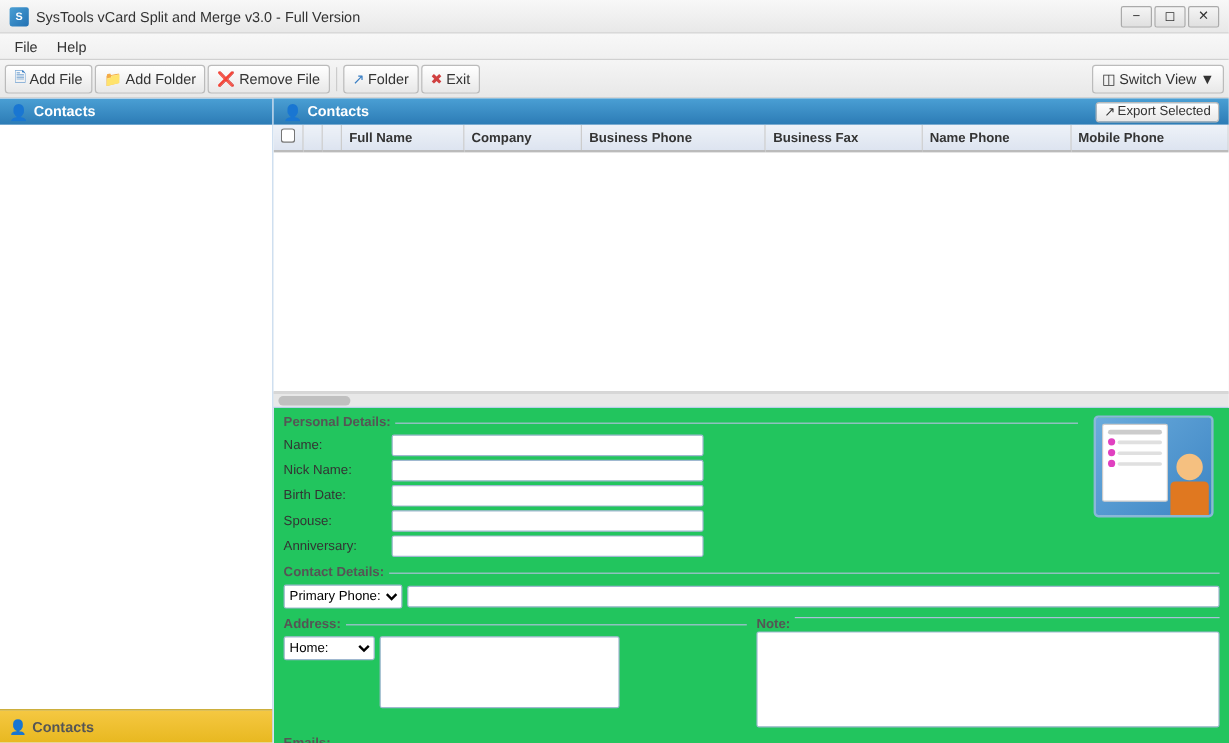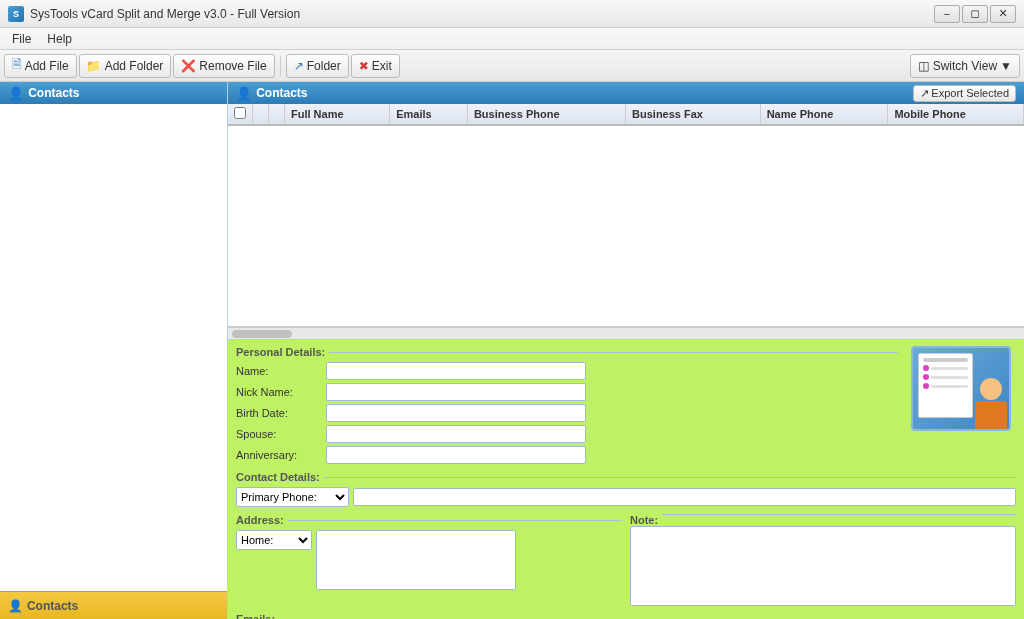--- a/index.html
+++ b/index.html
@@ -191,21 +191,21 @@
       text-align: left;
       white-space: nowrap;
     }
     .contacts-table th:first-child { width: 20px; }
     .contacts-table th:nth-child(2) { width: 16px; }
     .contacts-table th:nth-child(3) { width: 16px; }
     .th-checkbox { width: 20px; }
 
     
     .details-pane {
-      background: #bef264;
+      background: #22c55e;
       border-top: 1px solid #b8cfe8;
       padding: 6px 8px;
       display: flex;
       flex-direction: column;
       gap: 0;
       overflow-y: auto;
       max-height: 280px;
       position: relative;
     }
     .section-legend {
@@ -311,21 +311,21 @@
     .contact-details-section {
       margin-top: 4px;
     }
     .contact-details-row {
       display: flex;
       align-items: center;
       gap: 4px;
       margin-bottom: 3px;
     }
     .cd-select {
-      width: 113px;
+      width: 99px;
       height: 20px;
       border: 1px solid #a0b8d0;
       border-radius: 2px;
       font-size: 11px;
       background: white;
     }
     .cd-input {
       flex: 1;
       height: 18px;
       background: white;
@@ -500,21 +500,21 @@
     </div>
 
     <div class="contacts-table-wrapper">
       <table class="contacts-table">
         <thead>
           <tr>
             <th class="th-checkbox"><input type="checkbox" style="width: 12px; height: 12px;"></th>
             <th style="width:16px;"></th>
             <th style="width:16px;"></th>
             <th><span>Full Name</span></th>
-            <th><span>Emails</span></th>
+            <th><span>Company</span></th>
             <th><span>Business Phone</span></th>
             <th><span>Business Fax</span></th>
             <th><span>Name Phone</span></th>
             <th><span>Mobile Phone</span></th>
           </tr>
         </thead>
         <tbody>
         </tbody>
       </table>
     </div>

